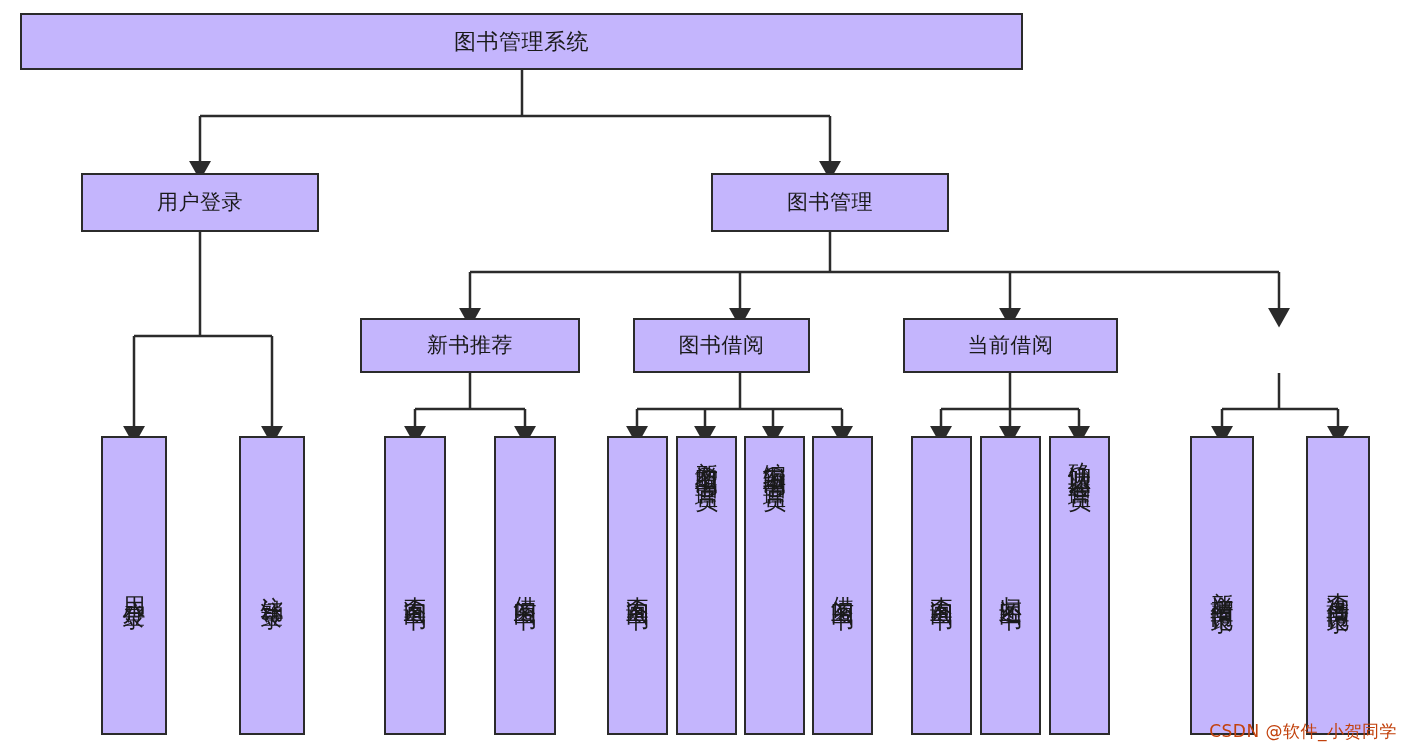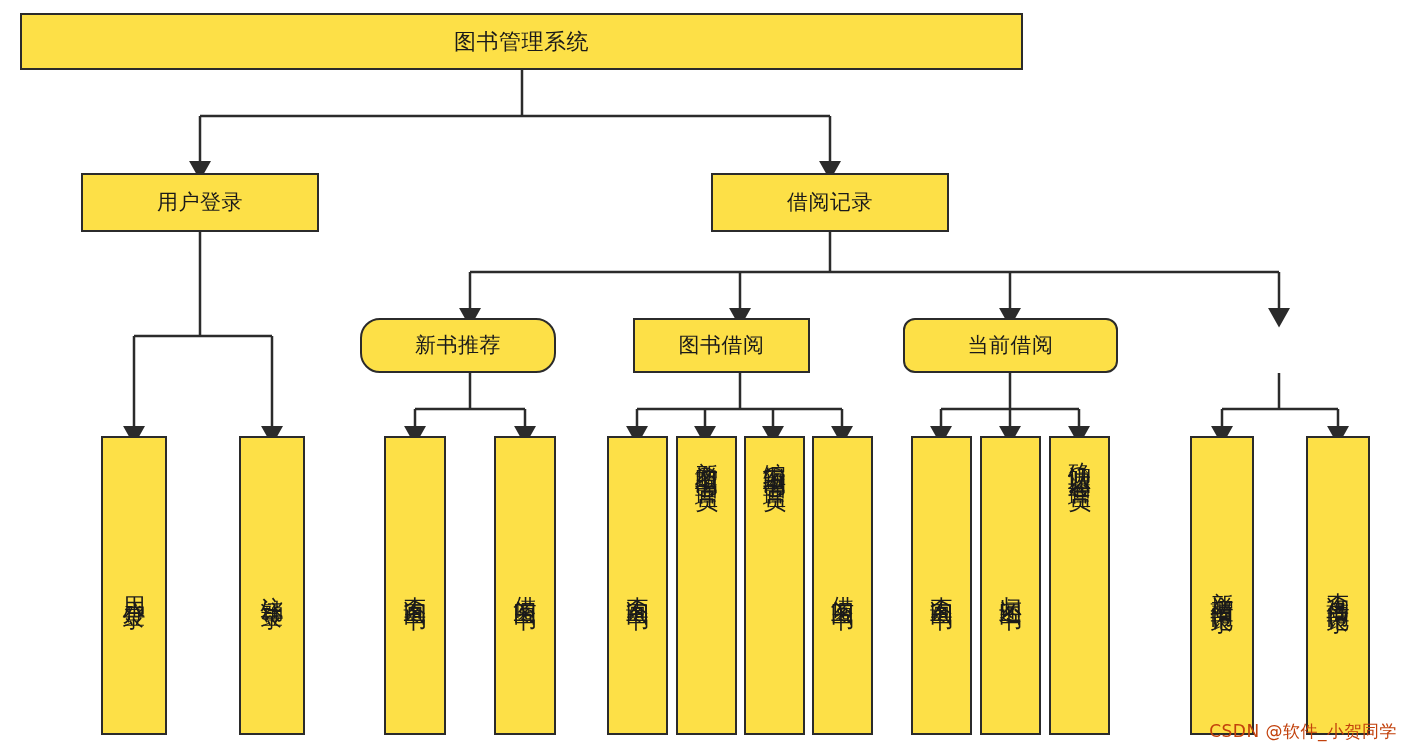--- a/index.html
+++ b/index.html
@@ -23,21 +23,21 @@
     left: 0;
     top: 0;
     width: 1405px;
     height: 747px;
     pointer-events: none;
   }
   .node {
     position: absolute;
     box-sizing: border-box;
     border: 2.5px solid #2b2b2b;
-    background: #fde047;
+    background: #c4b5fd;
     display: flex;
     align-items: center;
     justify-content: center;
     color: #1a1a1a;
   }
   .node .label {
     display: block;
     text-align: center;
     line-height: 1.08;
     letter-spacing: 0.5px;
@@ -134,30 +134,30 @@
   </svg>
 
   <div class="node horiz root" style="left:20px; top:13px; width:1003px; height:57px;">
     <span class="label">图书管理系统</span>
   </div>
 
   <div class="node horiz" style="left:81px; top:173px; width:238px; height:59px;">
     <span class="label">用户登录</span>
   </div>
   <div class="node horiz" style="left:711px; top:173px; width:238px; height:59px;">
-    <span class="label">借阅记录</span>
-  </div>
-
-  <div class="node horiz" style="left:360px; top:318px; width:196px; height:55px;border-radius:20px;">
+    <span class="label">图书管理</span>
+  </div>
+
+  <div class="node horiz" style="left:360px; top:318px; width:220px; height:55px;">
     <span class="label">新书推荐</span>
   </div>
   <div class="node horiz" style="left:633px; top:318px; width:177px; height:55px;">
     <span class="label">图书借阅</span>
   </div>
-  <div class="node horiz" style="left:903px; top:318px; width:215px; height:55px;border-radius:12px;">
+  <div class="node horiz" style="left:903px; top:318px; width:215px; height:55px;">
     <span class="label">当前借阅</span>
   </div>
 
   <div class="node vert mid" style="left:101px; top:436px; width:66px; height:299px;">
     <span class="label">用户登录</span>
   </div>
   <div class="node vert mid" style="left:239px; top:436px; width:66px; height:299px;">
     <span class="label">注销登录</span>
   </div>
 

